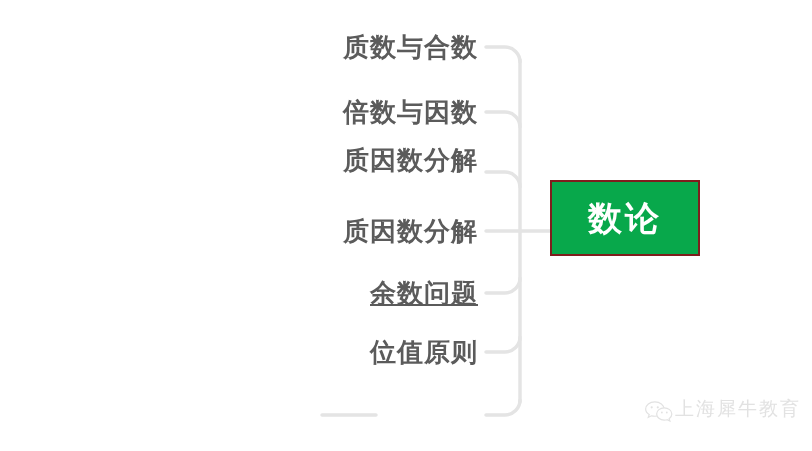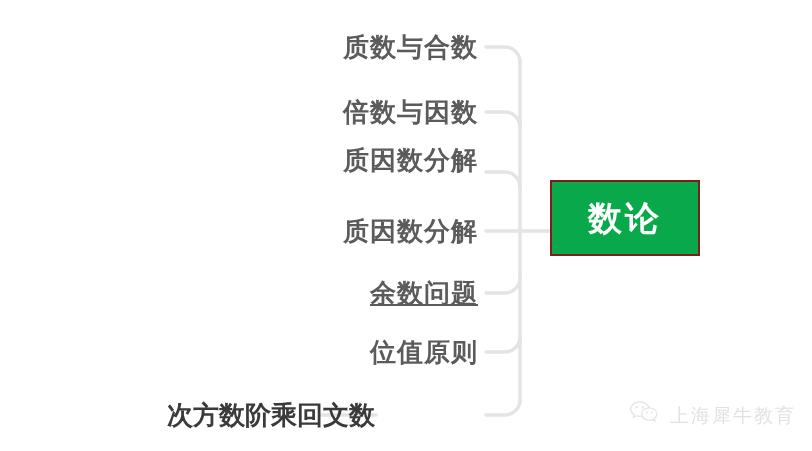--- a/index.html
+++ b/index.html
@@ -74,25 +74,25 @@
   #central-node-label {
     color: #ffffff;
     font-size: 34px;
     font-weight: bold;
     letter-spacing: 3px;
     line-height: 1;
   }
   
   #watermark {
     position: absolute;
-    left: 629px;
+    left: 644px;
     top: 399px;
     display: flex;
-    align-items: flex-end;
-    gap: 11px;
+    align-items: flex-start;
+    gap: 1px;
   }
   #watermark-text {
     font-size: 19px;
     color: #e2e2e2;
     letter-spacing: 2px;
     line-height: 1;
     white-space: nowrap;
   }
   #wechat-icon {
     width: 30px;
@@ -134,21 +134,20 @@
 
   <div class="branch-label" style="top:160px;">质因数分解</div>
 
   <div class="branch-label" style="top:231px;">质因数分解</div>
 
   <div class="branch-label" style="top:293px;text-decoration:underline;">余数问题</div>
 
   <div class="branch-label" style="top:352px;">位值原则</div>
 
 
-  <div id="leaf-node" style="top:415px;">次方数阶乘回文数</div>
 
   <div id="central-node">
     <span id="central-node-label">数论</span>
   </div>
 
   <div id="watermark">
     <svg id="wechat-icon" viewBox="0 0 34 30" xmlns="http://www.w3.org/2000/svg">
       <g fill="none" stroke="#e2e2e2" stroke-width="1.4">
 
         <path d="M12.2,3.2 C6.2,3.2 1.6,7.0 1.6,11.5 C1.6,14.1 3.2,16.4 5.7,17.9

